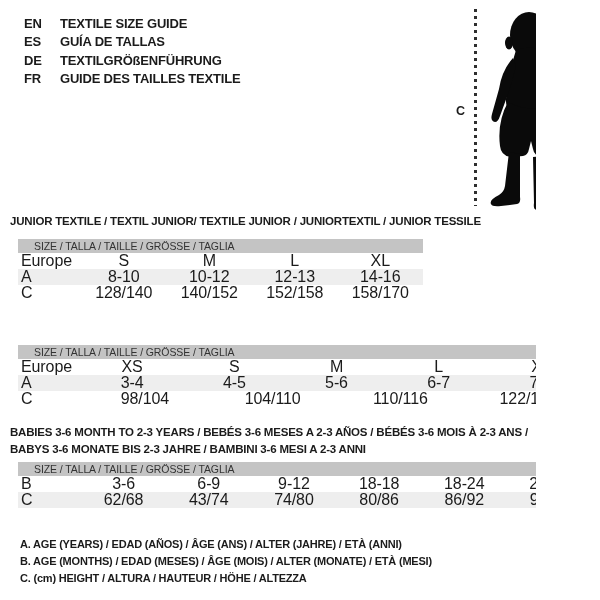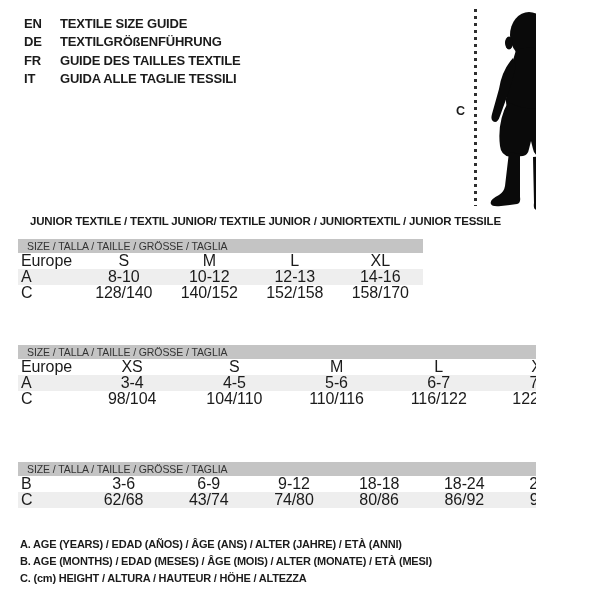--- a/index.html
+++ b/index.html
@@ -10,54 +10,54 @@
   
   .lang-block{position:absolute;left:24px;top:15px;}
   .lang-row{display:flex;height:18.4px;line-height:18.4px;font-size:13px;font-weight:bold;letter-spacing:-0.2px;}
   .lang-code{width:36px;}
   
   .height-line{position:absolute;left:474px;top:9px;width:2.5px;height:197px;
     background:repeating-linear-gradient(to bottom,#2e2e2e 0px,#2e2e2e 2.8px,transparent 2.8px,transparent 7px);}
   .height-label{position:absolute;left:456px;top:104px;font-size:12.5px;font-weight:bold;}
   .baby-svg{position:absolute;left:487px;top:4px;}
   
-  .sec-head{position:absolute;left:30px;font-size:11.5px;font-weight:bold;letter-spacing:-0.2px;white-space:nowrap;}
+  .sec-head{position:absolute;left:10px;font-size:11.5px;font-weight:bold;letter-spacing:-0.2px;white-space:nowrap;}
   .sub{font-size:7.5px;vertical-align:-2px;}
   
   .size-table{position:absolute;left:18px;}
-  .size-bar{height:14px;line-height:14.5px;background:#c4c4c4;font-size:10.5px;color:#333;padding-left:9px;letter-spacing:-0.1px;}
+  .size-bar{height:14px;line-height:14.5px;background:#c4c4c4;font-size:10.5px;color:#333;padding-left:16px;letter-spacing:-0.1px;}
   .t-row{display:flex;height:16px;line-height:16px;font-size:16px;letter-spacing:-0.1px;}
   .t-row.alt{background:#eeeeee;}
   .t-label{width:60px;padding-left:3px;}
   .t-cell{flex:1;text-align:center;}
   
   .footnotes{position:absolute;left:20px;top:536px;font-size:11px;font-weight:bold;letter-spacing:-0.2px;}
   .footnote{height:17.2px;line-height:17.2px;white-space:nowrap;}
 </style>
 </head>
 <body>
 
 <div id="screen">
 
   <div class="lang-block">
     <div class="lang-row">
       <span class="lang-code">EN</span>
       <span>TEXTILE SIZE GUIDE</span>
     </div>
     <div class="lang-row">
+      <span class="lang-code">ES</span>
+      <span>GUÍA DE TALLAS</span>
+    </div>
+    <div class="lang-row">
       <span class="lang-code">DE</span>
       <span>TEXTILGRÖßENFÜHRUNG</span>
     </div>
     <div class="lang-row">
       <span class="lang-code">FR</span>
       <span>GUIDE DES TAILLES TEXTILE</span>
-    </div>
-    <div class="lang-row">
-      <span class="lang-code">IT</span>
-      <span>GUIDA ALLE TAGLIE TESSILI</span>
     </div>
   </div>
 
   <div class="height-line"></div>
   <div class="height-label">C</div>
   <svg class="baby-svg" width="98" height="206" viewBox="0 0 98 206">
     <g fill="#0a0a0a">
       <ellipse cx="42" cy="31" rx="19" ry="23"></ellipse>
       <ellipse cx="22" cy="39" rx="4" ry="6.5"></ellipse>
       <ellipse cx="62" cy="39" rx="4" ry="6.5"></ellipse>
@@ -114,25 +114,28 @@
       <span class="t-cell">4-5</span>
       <span class="t-cell">5-6</span>
       <span class="t-cell">6-7</span>
       <span class="t-cell">7-8</span>
     </div>
     <div class="t-row">
       <span class="t-label">C</span>
       <span class="t-cell">98/104</span>
       <span class="t-cell">104/110</span>
       <span class="t-cell">110/116</span>
-      <span class="t-cell">116/122</span>
       <span class="t-cell">122/128</span>
     </div>
   </div>
 
+  <div class="sec-head" style="top:424px;line-height:16.5px;">
+    <div>BABIES 3-6 MONTH TO 2-3 YEARS / BEBÉS 3-6 MESES A 2-3 AÑOS / BÉBÉS 3-6 MOIS À 2-3 ANS /</div>
+    <div>BABYS 3-6 MONATE BIS 2-3 JAHRE / BAMBINI 3-6 MESI A 2-3 ANNI</div>
+  </div>
   <div class="size-table" style="top:462px;width:574px;">
     <div class="size-bar">SIZE / TALLA / TAILLE / GRÖSSE / TAGLIA</div>
     <div class="t-row">
       <span class="t-label">B</span>
       <span class="t-cell">3-6</span>
       <span class="t-cell">6-9</span>
       <span class="t-cell">9-12</span>
       <span class="t-cell">18-18</span>
       <span class="t-cell">18-24</span>
       <span class="t-cell">24-36</span>

